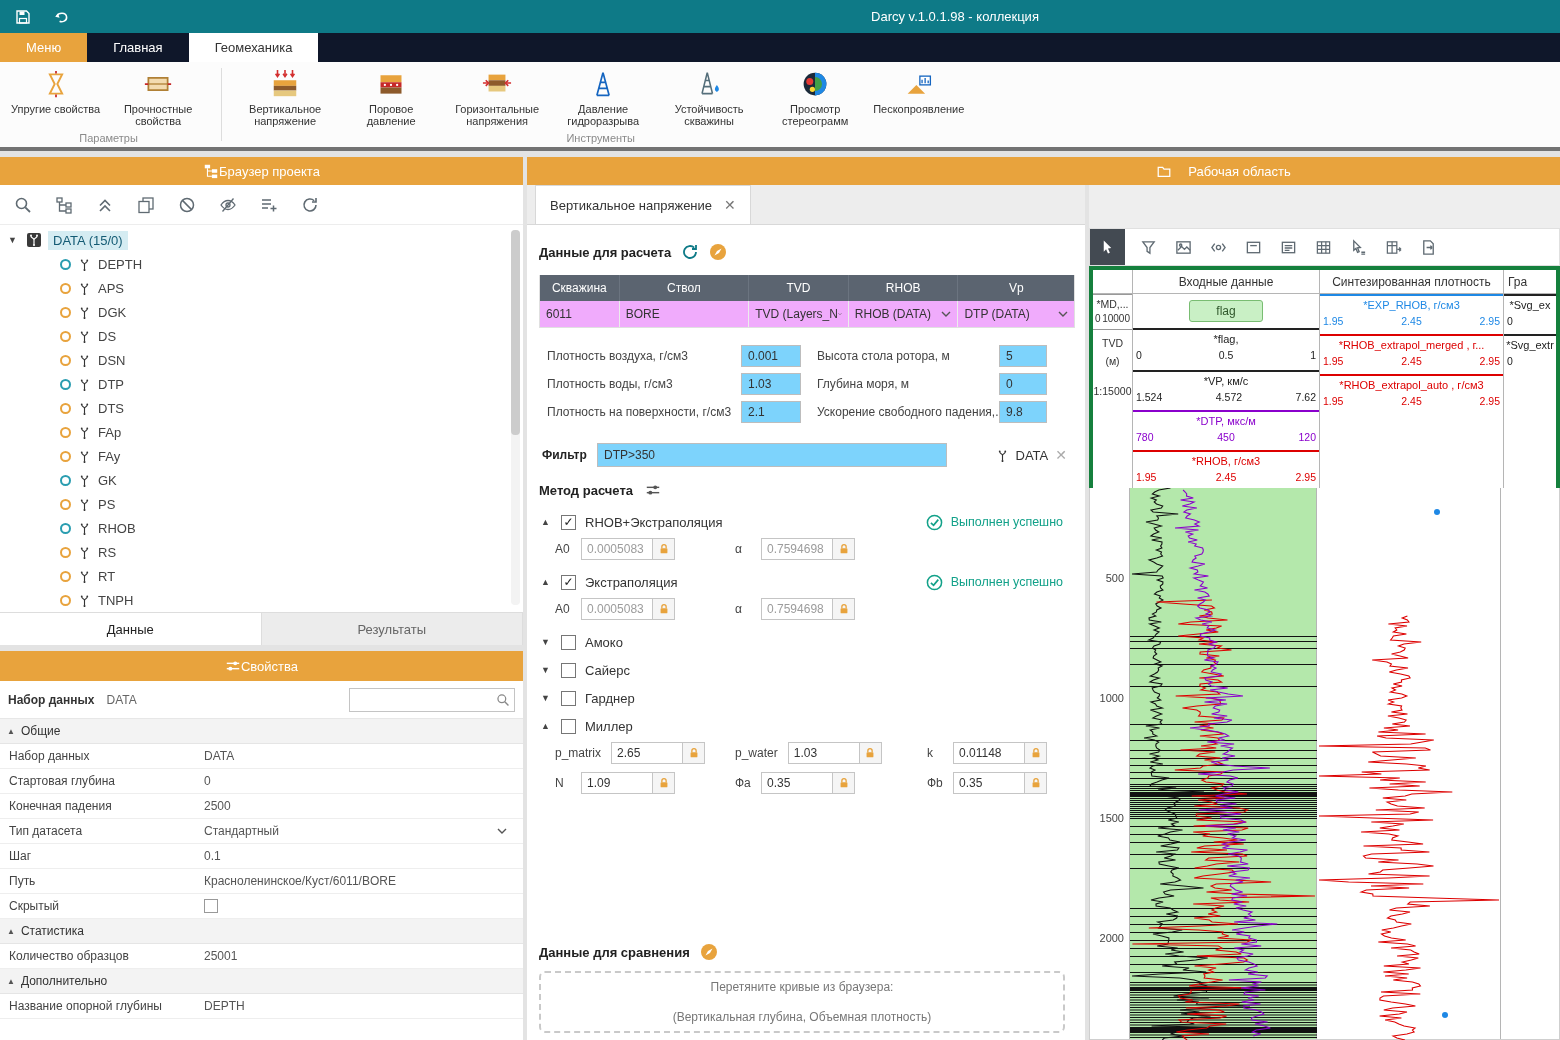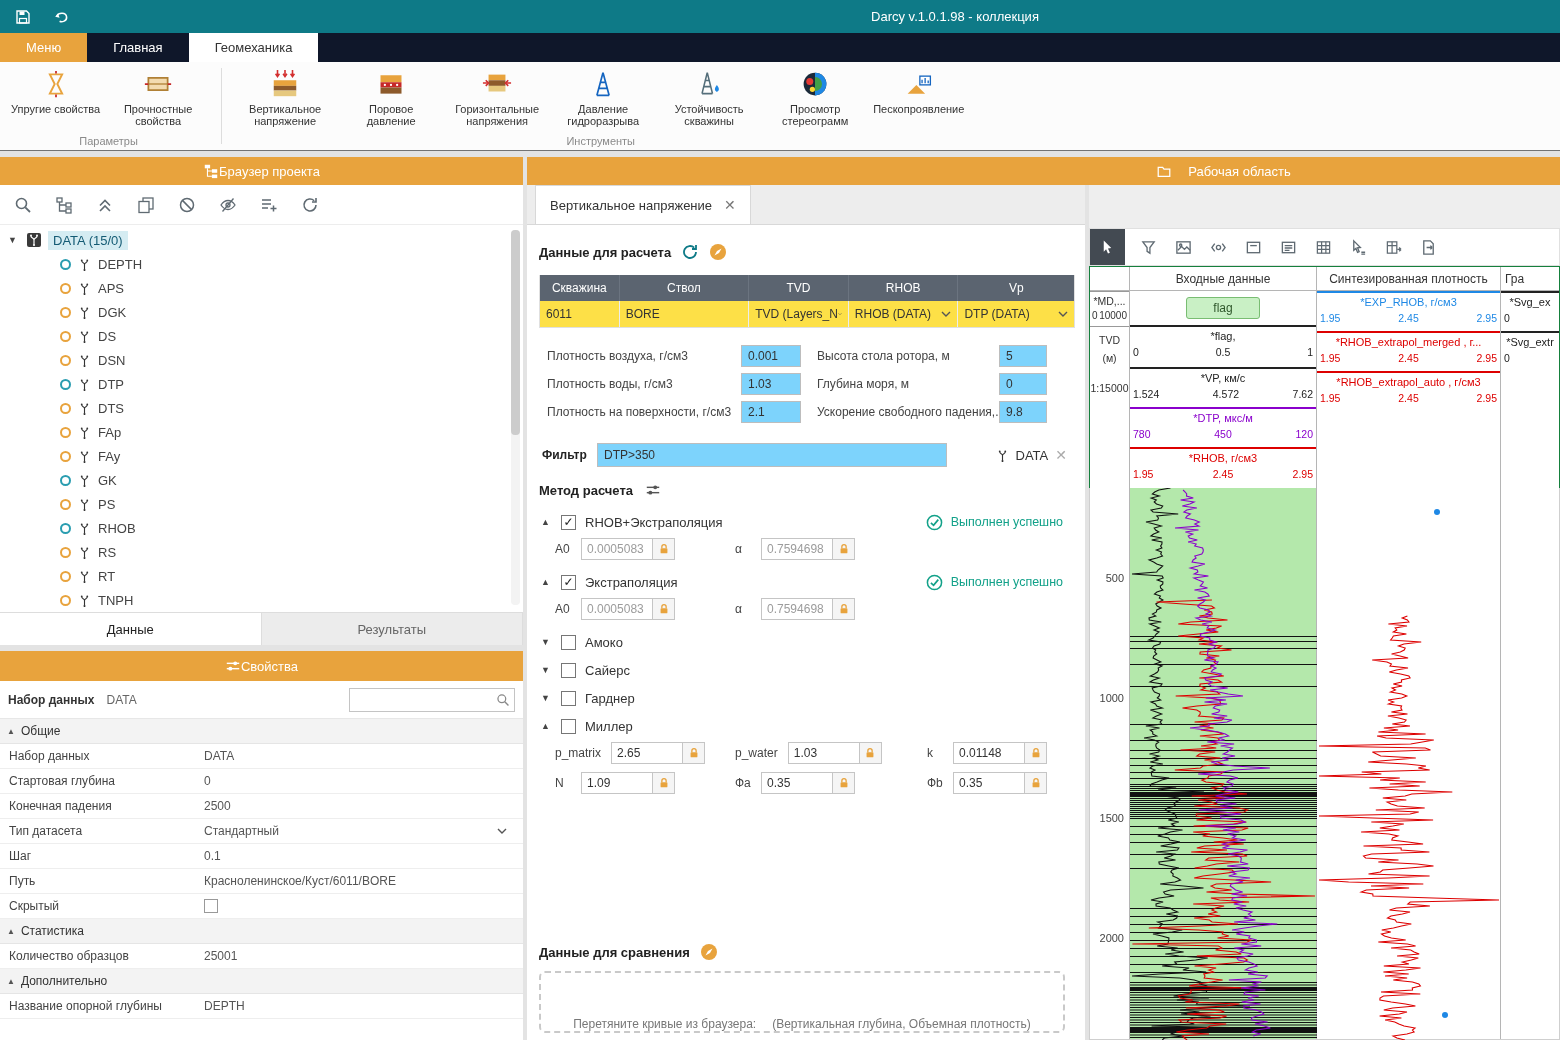--- a/index.html
+++ b/index.html
@@ -9,21 +9,21 @@
 
 .titlebar{position:absolute;top:0;left:0;width:1560px;height:33px;background:#0e7a87;display:flex;align-items:center}
 .tb-btn{width:30px;height:27px;margin-left:8px;display:flex;align-items:center;justify-content:center;background:none;border:none;cursor:pointer}
 .tb-title{position:absolute;left:350px;right:0;text-align:center;color:#fff;font-size:13px;pointer-events:none}
 
 .tabrow{position:absolute;top:33px;left:0;width:1560px;height:29px;background:#0f172a;display:flex}
 .menu-tab{padding:0 26px;line-height:29px;font-size:13px;color:#fff;cursor:pointer}
 .menu-tab.orange{background:#e8a33d}
 .menu-tab.active{background:#fff;color:#333}
 
-.ribbon{position:absolute;top:62px;left:0;width:1560px;height:89px;background:#fcfcfc;border-bottom:1px solid #737373;display:flex;padding:3px 6px 0}
+.ribbon{position:absolute;top:62px;left:0;width:1560px;height:89px;background:#fcfcfc;border-bottom:4px solid #737373;display:flex;padding:3px 6px 0}
 .ribbon-group{display:flex;flex-direction:column}
 .ribbon-items{display:flex;flex:1;align-items:flex-start}
 .ribbon-item{max-width:106px;min-width:66px;padding:3px 5px;display:flex;flex-direction:column;align-items:center;cursor:pointer}
 .ric{height:32px;display:flex;align-items:center;justify-content:center}
 .rlabel{font-size:11px;line-height:12px;color:#333;text-align:center;margin-top:3px}
 .ribbon-glabel{height:15px;font-size:11px;color:#8a8a8a;text-align:center}
 .ribbon-sep{width:1px;background:#ddd;margin:3px 10px 6px}
 
 .panel-header{height:28px;background:#e8a33d;color:#fff;display:flex;align-items:center;justify-content:center;font-size:13px}
 
@@ -63,21 +63,21 @@
 .center-panel{position:absolute;top:185px;left:527px;width:558px;bottom:0}
 .doc-tabbar{height:40px;background:#ededed;border-bottom:1px solid #d8d8d8;display:flex;align-items:stretch}
 .doc-tab{margin-left:8px;background:#fff;border:1px solid #d8d8d8;border-bottom:none;padding:0 14px;display:flex;align-items:center;gap:12px;font-size:13px;color:#333;cursor:pointer}
 .doc-close{color:#777;font-size:14px;cursor:pointer}
 .doc-content{position:absolute;top:40px;left:0;right:0;bottom:0;background:#fff;padding:12px 10px 0 12px}
 .calc-head{display:flex;align-items:center;gap:10px;margin:6px 0 14px}
 .sec-title{font-size:13px;font-weight:bold;color:#222}
 .well-table{margin-bottom:14px;border:1px solid #e0e0e0;border-top:none;width:536px}
 .wt-head{display:flex;height:26px;background:#5b6470;color:#fff}
 .wt-head>div{display:flex;align-items:center;justify-content:center;font-size:12px;border-right:1px solid #6b7480;overflow:hidden}
-.wt-row{display:flex;height:26px;background:#fde047}
+.wt-row{display:flex;height:26px;background:#f0abfc}
 .wt-row>div{display:flex;align-items:center;padding:0 6px;font-size:12px;color:#333;border-right:1px solid #ececec;overflow:hidden;white-space:nowrap}
 .wt-c1{width:80px}.wt-c2{width:130px}.wt-c3{width:100px}.wt-c4{width:110px}.wt-c5{width:116px;border-right:none!important}
 .dd{justify-content:space-between;cursor:pointer}
 .param-grid{margin-bottom:12px}
 .pg-row{display:flex;align-items:center;height:28px}
 .pg-l1{width:202px;padding-left:8px;color:#444}
 .pg-l2{width:198px;padding-left:16px;color:#444;overflow:hidden;white-space:nowrap}
 .inp{height:22px;border:1px solid #bdbdbd;padding:1px 6px;font-size:12px;font-family:inherit;color:#333;background:#7dd3fc}
 .w60{width:60px}.w48{width:48px}
 .filter-row{display:flex;align-items:center;height:34px;margin-bottom:10px}
@@ -93,28 +93,28 @@
 .m-name{font-size:13px;color:#333}
 .m-status{margin-left:auto;display:flex;align-items:center;gap:8px;color:#12a189;font-size:12.5px;padding-right:12px}
 .m-params{display:grid;grid-template-columns:180px 192px 164px;row-gap:8px;padding:2px 0 8px 16px}
 .m-pcell{display:flex;align-items:center;gap:10px}
 .m-plabel{color:#444;min-width:16px}
 .field{display:flex}
 .f-input{width:72px;height:22px;border:1px solid #c5c5c5;padding:1px 5px;font-size:12px;font-family:inherit;color:#333;background:#fff}
 .f-input.dim{color:#9c9c9c}
 .f-lock{width:22px;height:22px;border:1px solid #c5c5c5;border-left:none;background:#f5f5f5;display:flex;align-items:center;justify-content:center}
 .compare-head{position:absolute;top:718px;left:12px;display:flex;align-items:center;gap:10px}
-.dropzone{position:absolute;top:746px;left:12px;right:20px;height:62px;border:2px dashed #c9c9c9;border-radius:6px;display:flex;flex-direction:row;align-items:flex-end;justify-content:center;gap:16px;color:#777;font-size:12px}
+.dropzone{position:absolute;top:746px;left:12px;right:20px;height:62px;border:2px dashed #c9c9c9;border-radius:6px;display:flex;flex-direction:column;align-items:center;justify-content:center;gap:16px;color:#777;font-size:12px}
 
 .right-panel{position:absolute;top:185px;left:1089px;width:471px;bottom:0;background:#eee}
 .plot-toolbar{position:absolute;top:43px;left:0;right:0;height:38px;background:#fff;border:1px solid #e0e0e0;display:flex;align-items:center}
 .pt-btn{width:35px;height:36px;display:flex;align-items:center;justify-content:center;background:none;border:none;cursor:pointer}
 .pt-btn.active{background:#434a52}
 .pt-gap{width:6px}
-.plot-headers{position:absolute;top:81px;left:0;right:0;height:252px;background:#fff;border:1px solid #15803d;display:flex;flex-direction:column}
+.plot-headers{position:absolute;top:81px;left:0;right:0;height:252px;background:#fff;border:4px solid #15803d;display:flex;flex-direction:column}
 .group-row{height:24px;display:flex;border-bottom:1px solid #b5b5b5;flex:none}
 .group-row>div{display:flex;align-items:center;justify-content:center;font-size:12px;color:#333;border-right:1px solid #b5b5b5;overflow:hidden;white-space:nowrap}
 .gc0{width:40px}.gc1{width:187px}.gc2{width:184px}.gc3{flex:1;border-right:none!important;justify-content:flex-start!important;padding-left:4px}
 .hcols{flex:1;display:flex;min-height:0}
 .hcol{display:flex;flex-direction:column;justify-content:flex-start;border-right:1px solid #b5b5b5;overflow:hidden}
 .hc0{width:40px}.hc1{width:187px}.hc2{width:184px}.hc3{flex:1;border-right:none}
 .chip-row{height:34px;display:flex;align-items:center;justify-content:center}
 .chip{background:#c9f0c5;border:1px solid #79bd72;border-radius:3px;padding:3px 26px;font-size:12px;color:#30582c}
 .cb{border-top:2px solid #333;flex:none}
 .cb-name{height:19px;line-height:19px;text-align:center;font-size:11px;overflow:hidden;white-space:nowrap}

